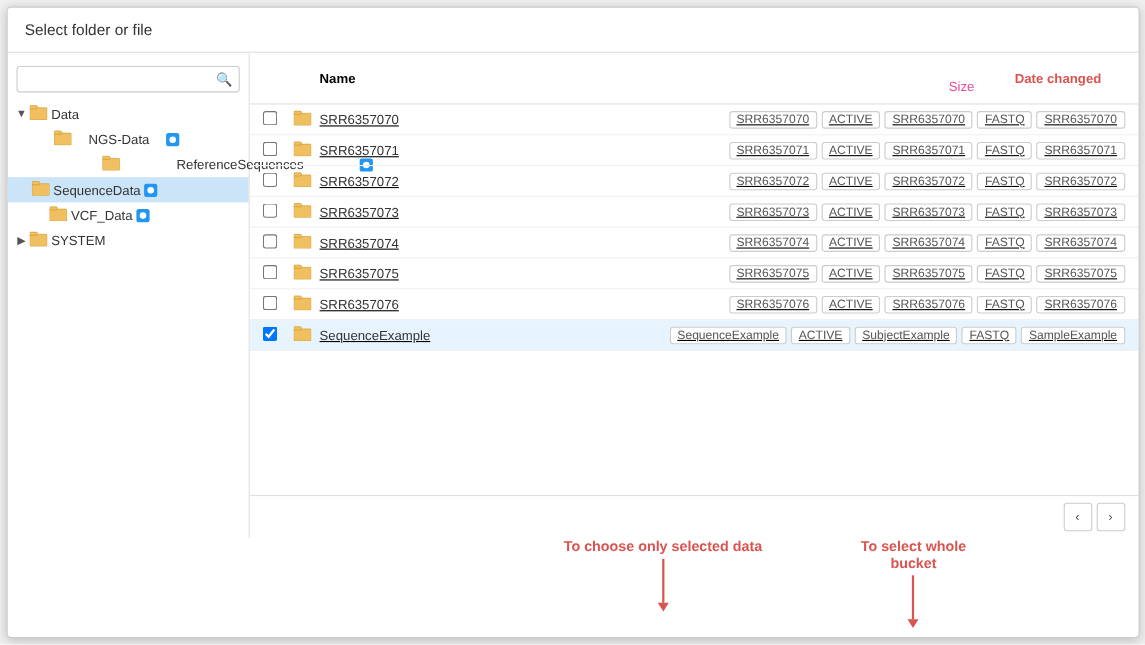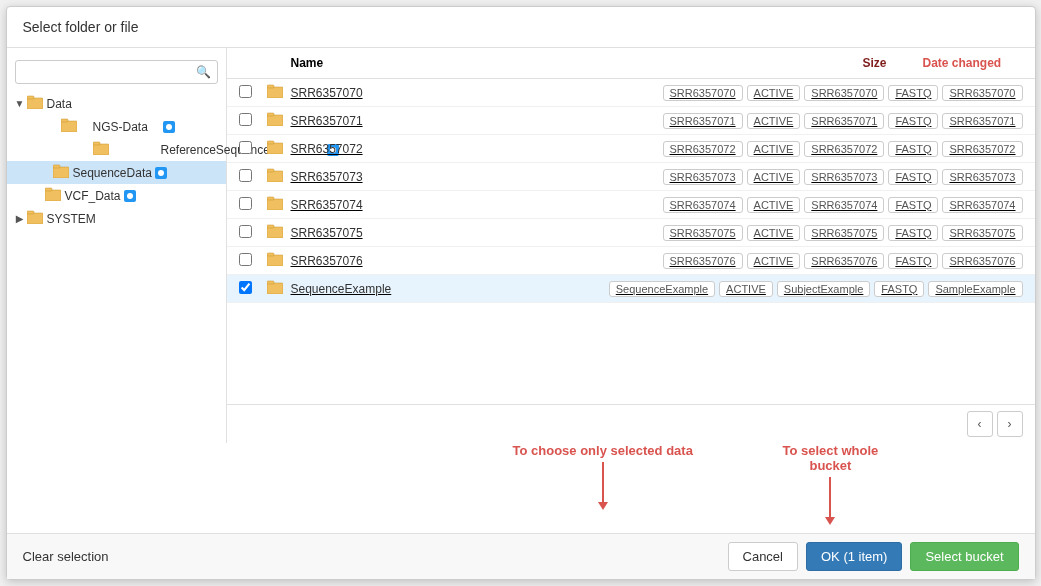--- a/index.html
+++ b/index.html
@@ -105,21 +105,21 @@
     .table-header {
       display: flex;
       align-items: center;
       padding: 8px 12px;
       border-bottom: 1px solid #e0e0e0;
       background: #fff;
     }
     .col-check { width: 28px; flex-shrink: 0; }
     .col-folder { width: 24px; flex-shrink: 0; }
     .col-name { flex: 1; color: #000000; font-weight: bold; font-size: 12px; }
-    .col-size { width: 60px; flex-shrink: 0; font-size: 12px; color: #7f1d1d; font-weight: bold; }
+    .col-size { width: 60px; flex-shrink: 0; font-size: 12px; color: #ec4899; font-weight: normal; margin-top: 16px; }
     .col-date { width: 100px; flex-shrink: 0; font-size: 12px; color: #d9534f; font-weight: bold; }
     .table-body {
       flex: 1;
       overflow-y: auto;
     }
     .table-row {
       display: flex;
       align-items: center;
       padding: 5px 12px;
       border-bottom: 1px solid #f0f0f0;
@@ -252,21 +252,21 @@
       <div id="tree-container">
 
       <div class="tree-node" style="padding-left: 6px;">
             <span class="tree-toggle">▼</span>
             <span style="margin-right: 4px;"><svg width="16" height="14" viewBox="0 0 16 14" fill="none" xmlns="http://www.w3.org/2000/svg">
     <rect x="0" y="3" width="16" height="11" rx="1" fill="#f0c060" stroke="#c89020" stroke-width="0.5"></rect>
     <rect x="0" y="1" width="7" height="3" rx="1" fill="#f0c060" stroke="#c89020" stroke-width="0.5"></rect>
   </svg></span>
             <span class="tree-label">Data</span>
           </div>
-          <div class="tree-node" style="padding-left: 28px; gap: 12px;">
+          <div class="tree-node" style="padding-left: 16px; gap: 12px;">
             <span class="tree-toggle"></span>
             <span style="margin-right: 4px;"><svg width="16" height="14" viewBox="0 0 16 14" fill="none" xmlns="http://www.w3.org/2000/svg">
     <rect x="0" y="3" width="16" height="11" rx="1" fill="#f0c060" stroke="#c89020" stroke-width="0.5"></rect>
     <rect x="0" y="1" width="7" height="3" rx="1" fill="#f0c060" stroke="#c89020" stroke-width="0.5"></rect>
   </svg></span>
             <span class="tree-label">NGS-Data</span>
             <span class="badge-icon">
               <svg width="8" height="8" viewBox="0 0 8 8">
                 <circle cx="4" cy="4" r="3" fill="#fff"></circle>
               </svg>
@@ -278,21 +278,21 @@
     <rect x="0" y="3" width="16" height="11" rx="1" fill="#f0c060" stroke="#c89020" stroke-width="0.5"></rect>
     <rect x="0" y="1" width="7" height="3" rx="1" fill="#f0c060" stroke="#c89020" stroke-width="0.5"></rect>
   </svg></span>
             <span class="tree-label">ReferenceSequences</span>
             <span class="badge-icon">
               <svg width="8" height="8" viewBox="0 0 8 8">
                 <circle cx="4" cy="4" r="3" fill="#fff"></circle>
               </svg>
             </span>
           </div>
-          <div class="tree-node selected" style="padding-left: 32px;">
+          <div class="tree-node selected" style="padding-left: 8px;">
             <span class="tree-toggle"></span>
             <span style="margin-right: 4px;"><svg width="16" height="14" viewBox="0 0 16 14" fill="none" xmlns="http://www.w3.org/2000/svg">
     <rect x="0" y="3" width="16" height="11" rx="1" fill="#f0c060" stroke="#c89020" stroke-width="0.5"></rect>
     <rect x="0" y="1" width="7" height="3" rx="1" fill="#f0c060" stroke="#c89020" stroke-width="0.5"></rect>
   </svg></span>
             <span class="tree-label">SequenceData</span>
             <span class="badge-icon">
               <svg width="8" height="8" viewBox="0 0 8 8">
                 <circle cx="4" cy="4" r="3" fill="#fff"></circle>
               </svg>
@@ -474,23 +474,13 @@
     <div class="ann2">
       <span style="color:#d9534f;font-weight:bold;font-size:13px;white-space:pre;">To select whole
 bucket</span>
       <div class="ann-arrow">
         <div class="ann-line"></div>
         <div class="ann-arrowhead"></div>
       </div>
     </div>
   </div>
 
-  <div class="dialog-footer">
-    <div class="footer-left">
-      <button class="btn-link">Clear selection</button>
-    </div>
-    <div class="footer-right">
-      <button class="btn">Cancel</button>
-      <button class="btn btn-primary">OK (1 item)</button>
-      <button class="btn btn-success">Select bucket</button>
-    </div>
-  </div>
 </div>
 
 </body></html>

